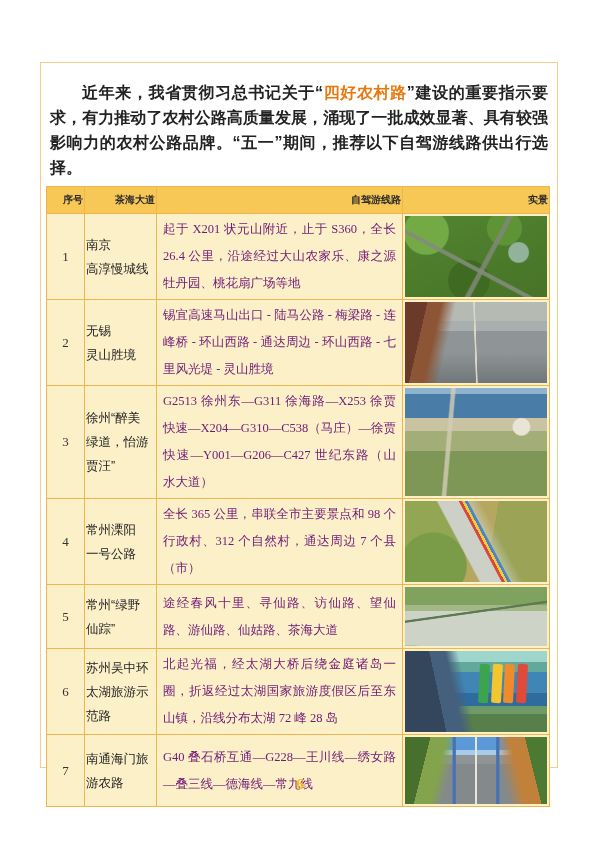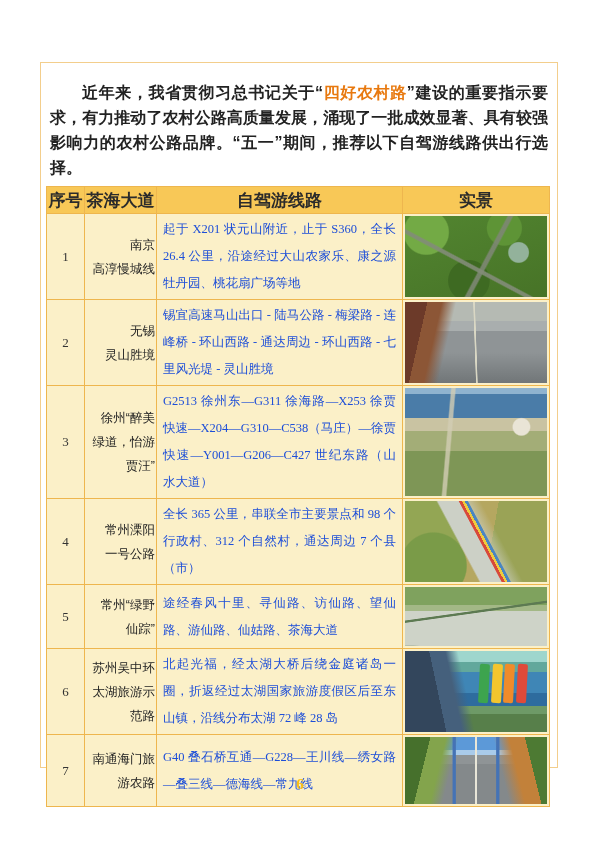--- a/index.html
+++ b/index.html
@@ -23,32 +23,32 @@
   .intro .hl{color:#E8790F;font-weight:bold;}
   table.routes{
     border-collapse:collapse;table-layout:fixed;width:503px;margin-left:0px;
     font-size:12.5px;
   }
   table.routes th, table.routes td{
     border:1px solid #EEB64E;box-sizing:border-box;
   }
   table.routes th{
     background:#F8C857;font-weight:bold;color:#2b2b2b;height:27px;
-    text-align:center;font-size:17px;
+    text-align:right;font-size:10px;
   }
   table.routes td{background:#FBF0C8;vertical-align:middle;}
   td.no{
     text-align:center;font-family:"Liberation Serif","DejaVu Serif",serif;
     font-size:13px;color:#333;
   }
   td.name{
-    text-align:right;white-space:pre-line;line-height:24px;color:#222;
+    text-align:left;white-space:pre-line;line-height:24px;color:#222;
   }
   td.route{
-    padding:2px 6px;line-height:27px;text-align:justify;color:#1d4ed8;
+    padding:2px 6px;line-height:27px;text-align:justify;color:#701a75;
     font-family:"Liberation Serif","DejaVu Sans",serif;
   }
   .r1 td{height:82px}.r2 td{height:83px}.r3 td{height:84px}
   .r4 td{height:68px}.r5 td{height:64px}.r6 td{height:76px}.r7 td{height:72px}
   td.photo-cell{padding:0;position:relative;}
   .photo{position:absolute;inset:2px;overflow:hidden;}
   
   .ph1{background:
     linear-gradient(28deg, transparent 40%, rgba(130,140,120,.9) 41% 43%, transparent 44%),
     linear-gradient(118deg, transparent 55%, rgba(125,135,115,.9) 56% 58%, transparent 59%),

